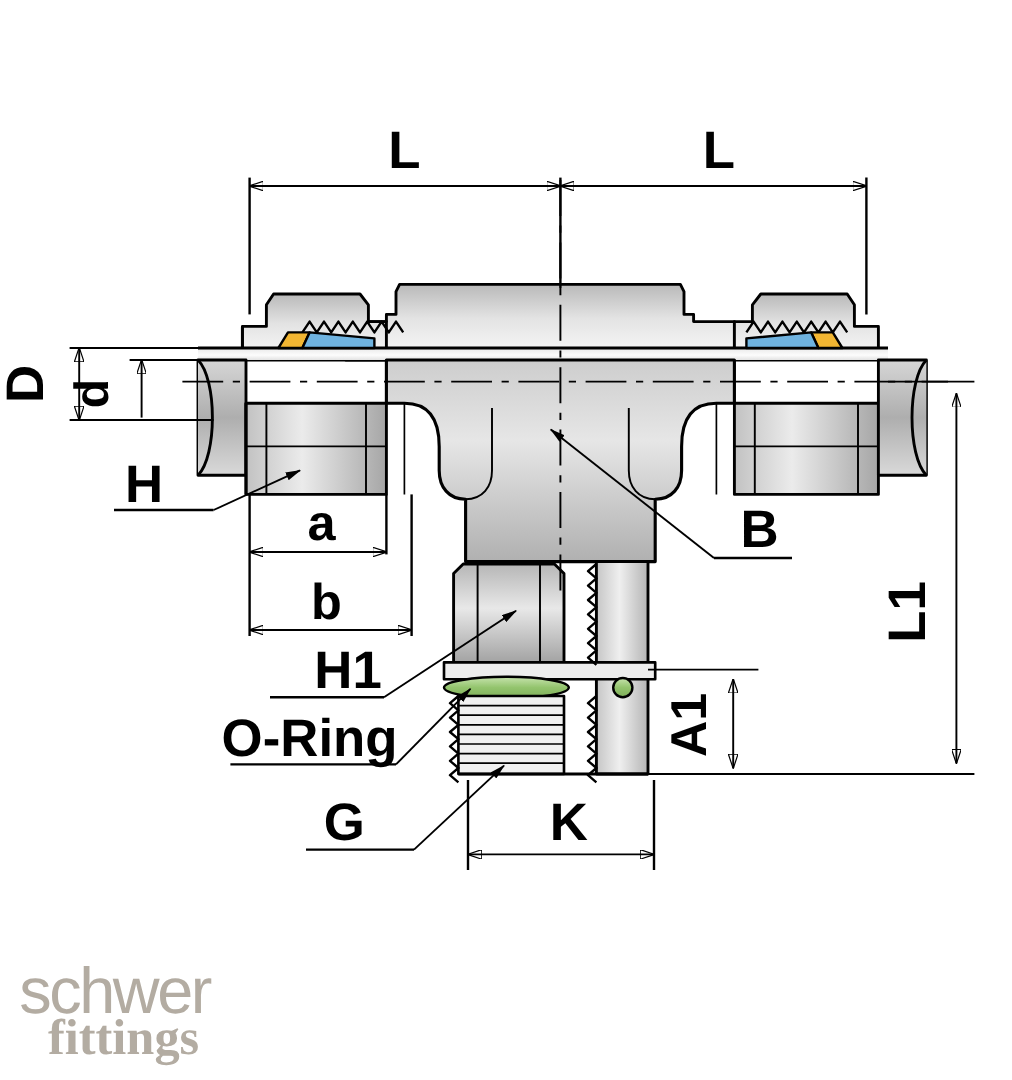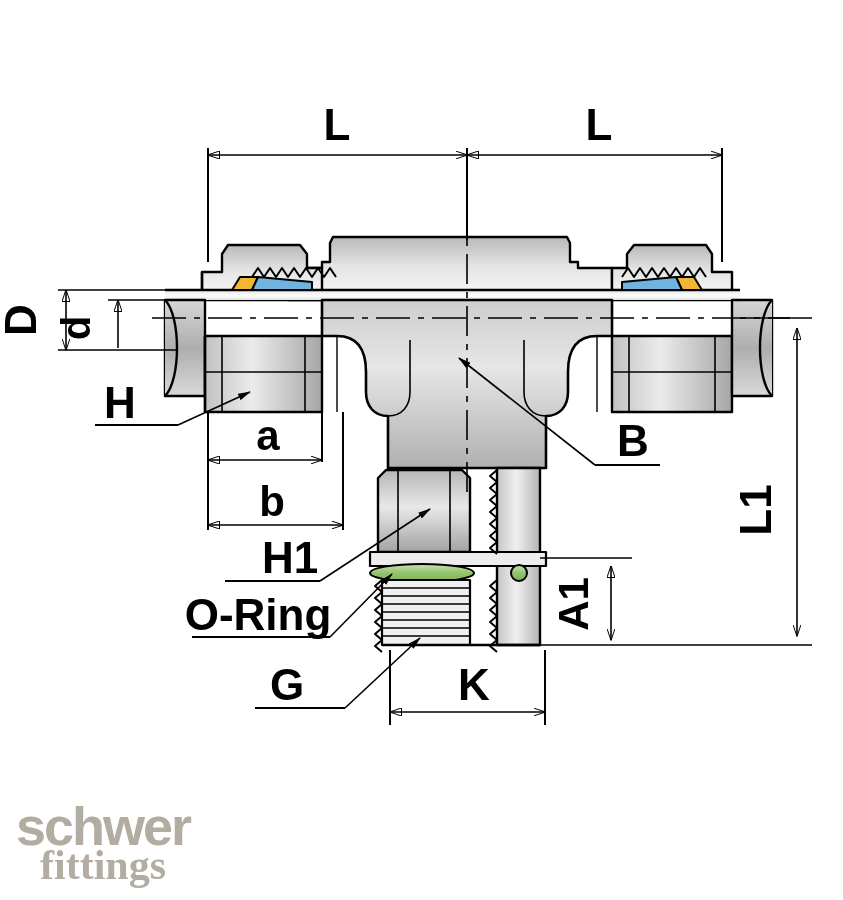--- a/index.html
+++ b/index.html
@@ -2,21 +2,21 @@
 <html><head>
 <meta charset="utf-8">
 <style>
   html,body{margin:0;padding:0;background:#ffffff;}
   body{width:843px;height:900px;position:relative;overflow:hidden;
        font-family:"Liberation Sans",sans-serif;color:#000;}
   #stage{position:absolute;left:0;top:0;width:843px;height:900px;}
   svg{display:block;}
   .dimtext{font-family:"Liberation Sans",sans-serif;font-weight:bold;fill:#000;}
   .logo{position:absolute;left:16px;top:800px;width:240px;height:90px;}
-  .logo-main{font-family:"Liberation Sans",sans-serif;font-weight:bold;
+  .logo-main{font-family:"Liberation Sans",sans-serif;font-weight:normal;
              font-size:54px;color:#b3aca2;letter-spacing:-2px;line-height:52px;}
   .logo-sub{font-family:Liberation Serif, serif;font-weight:bold;
             font-size:42px;color:#b3aca2;letter-spacing:0px;line-height:34px;
             margin-left:24px;margin-top:-4px;}
 </style>
 </head>
 <body>
 
 <div id="stage">
 <svg width="843" height="900" viewBox="0 0 843 900">

